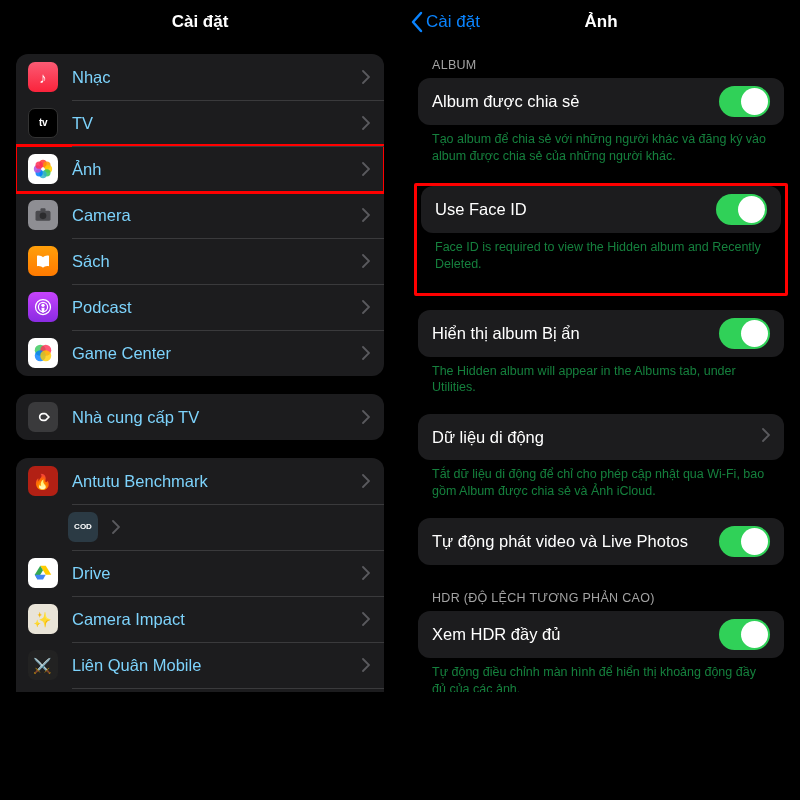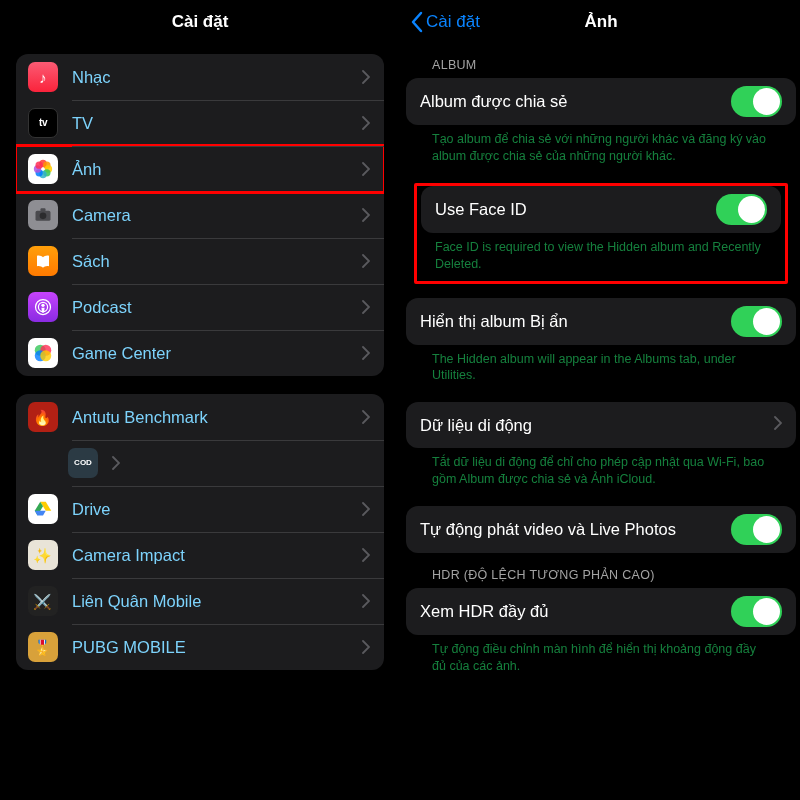--- a/index.html
+++ b/index.html
@@ -118,21 +118,21 @@
   .sect-header {
     color: #a3a3a3;
     font-size: 12.5px;
     letter-spacing: 0.3px;
     margin: 14px 30px 6px 30px;
     text-transform: uppercase;
   }
   .cell-group {
     background: #1c1c1e;
     border-radius: 12px;
-    margin: 0 4px;
+    margin: 0 16px;
     overflow: hidden;
   }
   .cell {
     display: flex;
     align-items: center;
     justify-content: space-between;
     min-height: 46px;
     padding: 8px 14px;
     position: relative;
   }
@@ -160,21 +160,21 @@
     background: #fff;
     top: 2px;
   }
   .toggle.on .knob { right: 2px; }
 
   
   .right-highlight {
     border: 3px solid #ff0000;
     border-radius: 2px;
     margin: 6px 12px 14px 12px;
-    padding-bottom: 2px;
+    padding-bottom: 14px;
   }
   .right-highlight .cell-group { margin: 0 4px; }
   .right-highlight .footer-note { margin: 6px 18px 6px 18px; }
 
   
   .ic-music { background: linear-gradient(180deg,#fb5b74,#fa233b); }
   .ic-tv { background: #000; border:0.5px solid #333;}
   .ic-photos { background: #fff; }
   .ic-camera { background: #8e8e93; }
   .ic-books { background: linear-gradient(180deg,#ff9f0a,#ff7a00); }
@@ -302,20 +302,35 @@
         </div>
         <div class="label">Game Center</div>
         <div class="chev">
             <svg viewBox="0 0 8 14">
               <path d="M1 1l6 6-6 6" stroke="currentColor" stroke-width="1.8" fill="none" stroke-linecap="round"></path>
             </svg>
           </div>
       </div>
     </div>
 
+    <div class="group">
+      <div class="row">
+        <div class="appicon ic-tvprovider">
+          <svg viewBox="0 0 24 24">
+              <path d="M15 8h-3a4 4 0 0 0 0 8h3M15 8l4 4-4 4"></path>
+            </svg>
+        </div>
+        <div class="label">Nhà cung cấp TV</div>
+        <div class="chev">
+            <svg viewBox="0 0 8 14">
+              <path d="M1 1l6 6-6 6" stroke="currentColor" stroke-width="1.8" fill="none" stroke-linecap="round"></path>
+            </svg>
+          </div>
+      </div>
+    </div>
 
     <div class="group">
       <div class="row">
         <div class="appicon ic-antutu">
             <span class="glyph">🔥</span>
           </div>
         <div class="label">Antutu Benchmark</div>
         <div class="chev">
             <svg viewBox="0 0 8 14">
               <path d="M1 1l6 6-6 6" stroke="currentColor" stroke-width="1.8" fill="none" stroke-linecap="round"></path>
@@ -443,21 +458,21 @@
 
     <div class="cell-group">
       <div class="cell">
         <div class="clabel">Tự động phát video và Live Photos</div>
         <div class="toggle on">
             <div class="knob"></div>
           </div>
       </div>
     </div>
 
-    <div class="sect-header" style="margin-top:15px;">HDR (ĐỘ LỆCH TƯƠNG PHẢN CAO)</div>
+    <div class="sect-header" style="margin-top:26px;">HDR (ĐỘ LỆCH TƯƠNG PHẢN CAO)</div>
     <div class="cell-group">
       <div class="cell">
         <div class="clabel">Xem HDR đầy đủ</div>
         <div class="toggle on">
             <div class="knob"></div>
           </div>
       </div>
     </div>
     <div class="footer-note">Tự động điều chỉnh màn hình để hiển thị khoảng động đầy đủ của các ảnh.</div>
 

